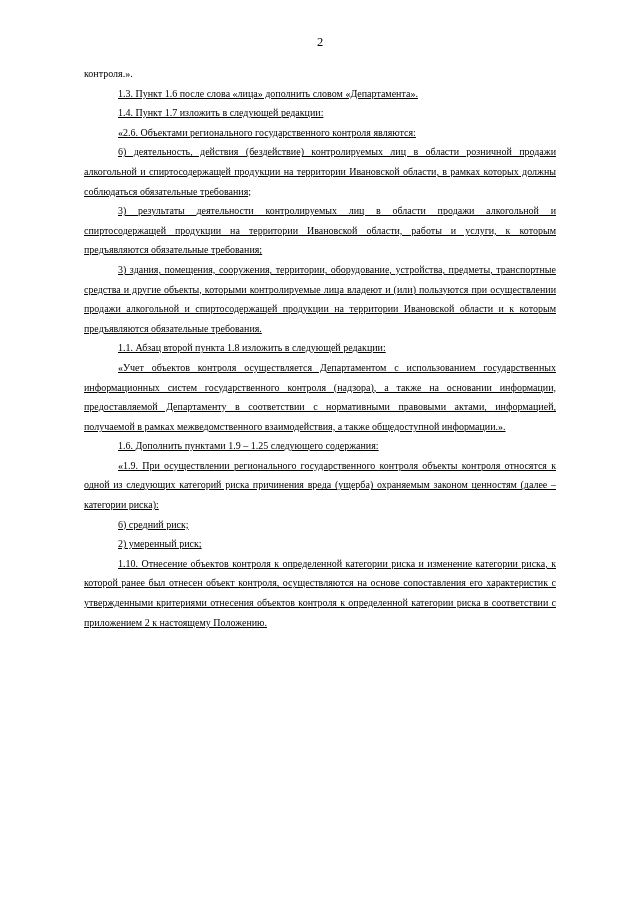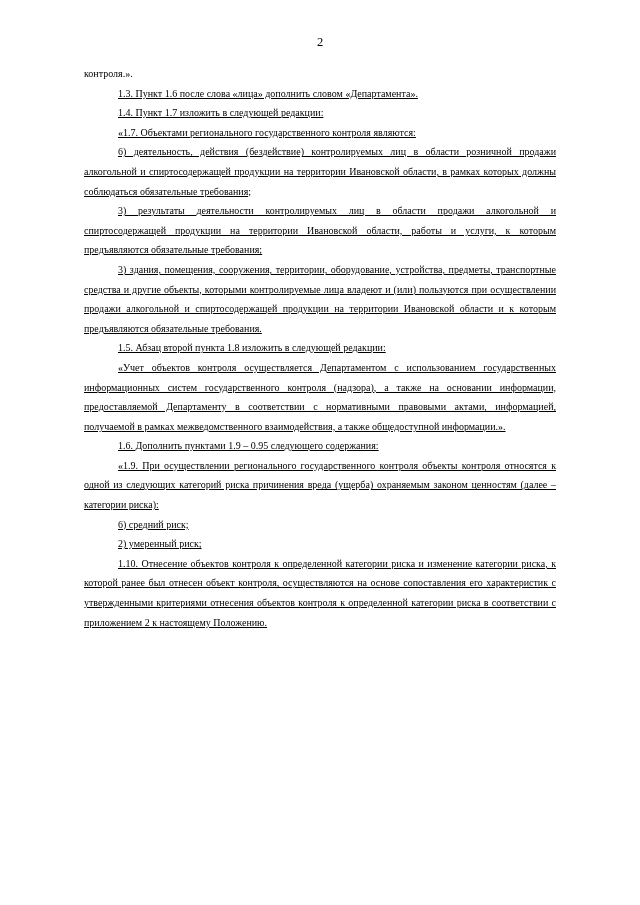--- a/index.html
+++ b/index.html
@@ -53,26 +53,26 @@
 <body>
 
 <div class="page">
 
   <div class="page-number">2</div>
 
   <div class="body-text">
     <p class="noindent">контроля.».</p>
     <p class="indent">1.3. Пункт 1.6 после слова «лица» дополнить словом «Департамента».</p>
     <p class="indent">1.4. Пункт 1.7 изложить в следующей редакции:</p>
-    <p class="indent">«1.7. Объектами регионального государственного контроля являются:</p>
+    <p class="indent">«2.6. Объектами регионального государственного контроля являются:</p>
     <p class="indent">6) деятельность, действия (бездействие) контролируемых лиц в области розничной продажи алкогольной и спиртосодержащей продукции на территории Ивановской области, в рамках которых должны соблюдаться обязательные требования;</p>
     <p class="indent">3) результаты деятельности контролируемых лиц в области продажи алкогольной и спиртосодержащей продукции на территории Ивановской области, работы и услуги, к которым предъявляются обязательные требования;</p>
     <p class="indent">3) здания, помещения, сооружения, территории, оборудование, устройства, предметы, транспортные средства и другие объекты, которыми контролируемые лица владеют и (или) пользуются при осуществлении продажи алкогольной и спиртосодержащей продукции на территории Ивановской области и к которым предъявляются обязательные требования.</p>
-    <p class="indent">1.5. Абзац второй пункта 1.8 изложить в следующей редакции:</p>
+    <p class="indent">1.1. Абзац второй пункта 1.8 изложить в следующей редакции:</p>
     <p class="indent">«Учет объектов контроля осуществляется Департаментом с использованием государственных информационных систем государственного контроля (надзора), а также на основании информации, предоставляемой Департаменту в соответствии с нормативными правовыми актами, информацией, получаемой в рамках межведомственного взаимодействия, а также общедоступной информации.».</p>
-    <p class="indent">1.6. Дополнить пунктами 1.9 – 0.95 следующего содержания:</p>
+    <p class="indent">1.6. Дополнить пунктами 1.9 – 1.25 следующего содержания:</p>
     <p class="indent">«1.9. При осуществлении регионального государственного контроля объекты контроля относятся к одной из следующих категорий риска причинения вреда (ущерба) охраняемым законом ценностям (далее – категории риска):</p>
     <p class="indent">6) средний риск;</p>
     <p class="indent">2) умеренный риск;</p>
     <p class="indent">1.10. Отнесение объектов контроля к определенной категории риска и изменение категории риска, к которой ранее был отнесен объект контроля, осуществляются на основе сопоставления его характеристик с утвержденными критериями отнесения объектов контроля к определенной категории риска в соответствии с приложением 2 к настоящему Положению.</p>
   </div>
 
 </div>
 
 </body></html>

